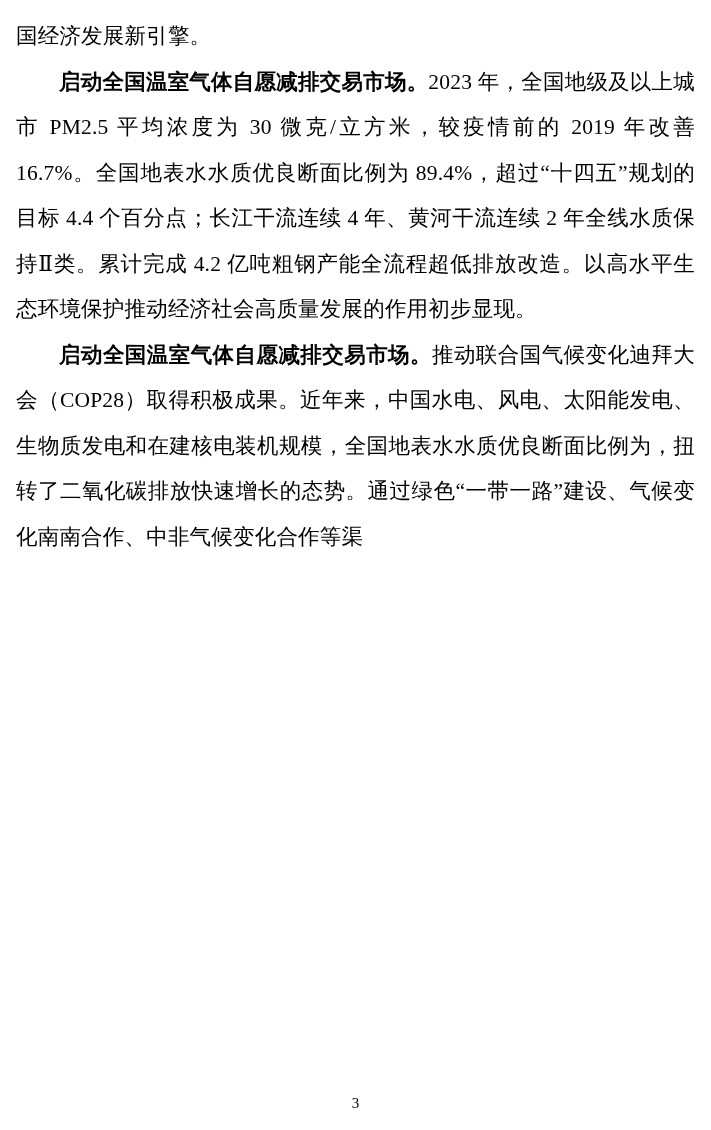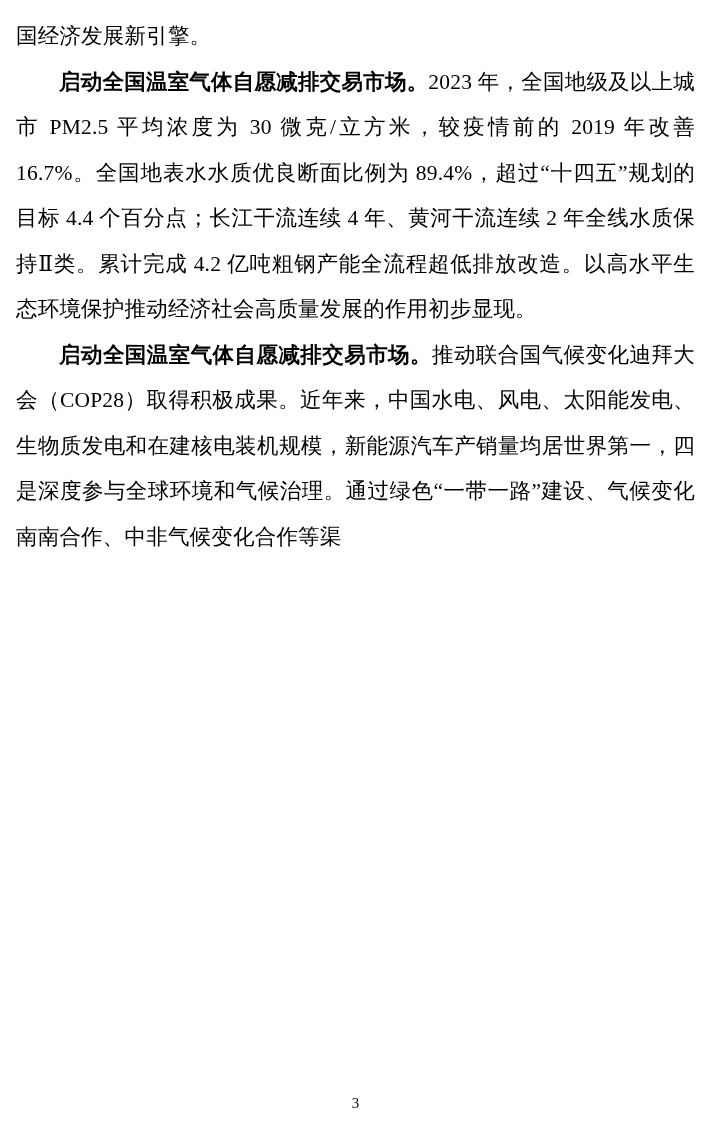--- a/index.html
+++ b/index.html
@@ -60,20 +60,20 @@
     <p>
       <span>国经济发展新引擎。</span>
     </p>
 
     <p class="indent">
       <span class="lead">启动全国温室气体自愿减排交易市场。</span><span>2023 年，全国地级及以上城市 PM2.5 平均浓度为 30 微克/立方米，较疫情前的 2019 年改善 16.7%。全国地表水水质优良断面比例为 89.4%，超过“十四五”规划的目标 4.4 个百分点；长江干流连续 4 年、黄河干流连续 2 年全线水质保持Ⅱ类。累计完成 4.2 亿吨粗钢产能全流程超低排放改造。以高水平生态环境保护推动经济社会高质量发展的作用初步显现。</span>
     </p>
 
 
     <p class="indent">
-      <span class="lead">启动全国温室气体自愿减排交易市场。</span><span>推动联合国气候变化迪拜大会（COP28）取得积极成果。近年来，中国水电、风电、太阳能发电、生物质发电和在建核电装机规模，新能源汽车产销量均居世界第一，四是深度参与全球环境和气候治理。通过绿色“一带一路”建设、气候变化南南合作、中非气候变化合作等渠</span>
+      <span class="lead">启动全国温室气体自愿减排交易市场。</span><span>推动联合国气候变化迪拜大会（COP28）取得积极成果。近年来，中国水电、风电、太阳能发电、生物质发电和在建核电装机规模，全国地表水水质优良断面比例为，扭转了二氧化碳排放快速增长的态势。通过绿色“一带一路”建设、气候变化南南合作、中非气候变化合作等渠</span>
     </p>
 
   </div>
 
   <div class="page-number">3</div>
 
 </div>
 
 </body></html>

